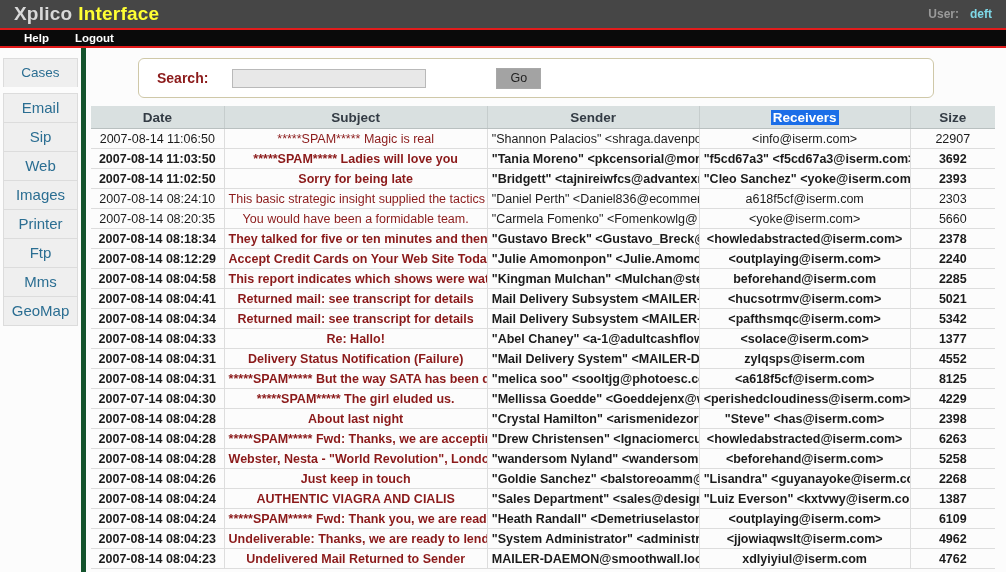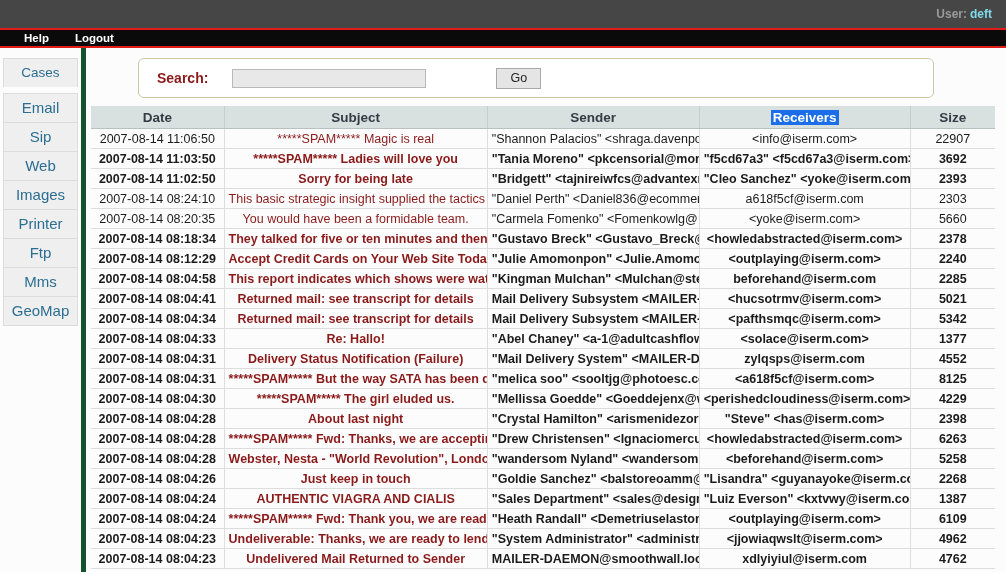--- a/index.html
+++ b/index.html
@@ -34,21 +34,21 @@
   }
   #brand .x1 { color: #d9d9d9; }
   #brand .x2 { color: #ffff33; margin-left: 6px; }
   #userbox {
     margin-left: auto;
     font-size: 12px;
     font-weight: bold;
     white-space: nowrap;
   }
   #userbox .ulabel { color: #9a9a9a; }
-  #userbox .uname  { color: #7fd9e8; margin-left: 3px; }
+  #userbox .uname  { color: #7fd9e8; margin-left: 11px; }
 
   
   #menubar {
     height: 18px;
     background: #0a0a0a;
     border-bottom: 2px solid #e21b1b;
     display: flex;
     align-items: center;
     padding-left: 24px;
     box-sizing: border-box;
@@ -131,21 +131,21 @@
     border: 1px solid #b9b9b9;
     font-family: "Liberation Sans", sans-serif;
     font-size: 12px;
     padding: 0 3px;
     box-sizing: border-box;
   }
   #search-go {
     margin-left: 70px;
     width: 45px;
     height: 21px;
-    background: #e5e5e5;
+    background: #a3a3a3;
     border: 1px solid #a8a8a8;
     font-family: "Liberation Sans", sans-serif;
     font-size: 12.5px;
     color: #222;
     cursor: pointer;
     padding: 0;
   }
 
   
   #tablewrap {
@@ -196,20 +196,23 @@
   .c-date { width: 132px; text-align: center; color: #1b1b1b; }
   .c-subj { width: 261px; text-align: center; color: #8b1a1a; }
   .c-send { width: 210px; text-align: right;  color: #1b1b1b; }
   .c-recv { width: 209px; text-align: center; color: #1b1b1b; margin-top: 16px; }
   .c-size { width: 84px;  text-align: center; color: #1b1b1b; }
 </style>
 </head>
 <body>
 
 <div id="topbar">
+  <div id="brand">
+    <span class="x1">Xplico</span><span class="x2">Interface</span>
+  </div>
   <div id="userbox">
     <span class="ulabel">User:</span><span class="uname">deft</span>
   </div>
 </div>
 
 <div id="menubar">
   <span class="menu-item">Help</span>
   <span class="menu-item">Logout</span>
 </div>
 
@@ -333,21 +336,21 @@
               <td class="c-size">4552</td>
             </tr>
             <tr class="bold">
               <td class="c-date">2007-08-14 08:04:31</td>
               <td class="c-subj">*****SPAM***** But the way SATA has been dev</td>
               <td class="c-send">"melica soo" &lt;sooltjg@photoesc.co</td>
               <td class="c-recv">&lt;a618f5cf@iserm.com&gt;</td>
               <td class="c-size">8125</td>
             </tr>
             <tr class="bold">
-              <td class="c-date">2007-08-14 08:04:30</td>
+              <td class="c-date">2007-07-14 08:04:30</td>
               <td class="c-subj">*****SPAM***** The girl eluded us.</td>
               <td class="c-send">"Mellissa Goedde" &lt;Goeddejenx@w</td>
               <td class="c-recv">&lt;perishedcloudiness@iserm.com&gt;</td>
               <td class="c-size">4229</td>
             </tr>
             <tr class="bold">
               <td class="c-date">2007-08-14 08:04:28</td>
               <td class="c-subj">About last night</td>
               <td class="c-send">"Crystal Hamilton" &lt;arismenidezorvg</td>
               <td class="c-recv">"Steve" &lt;has@iserm.com&gt;</td>

